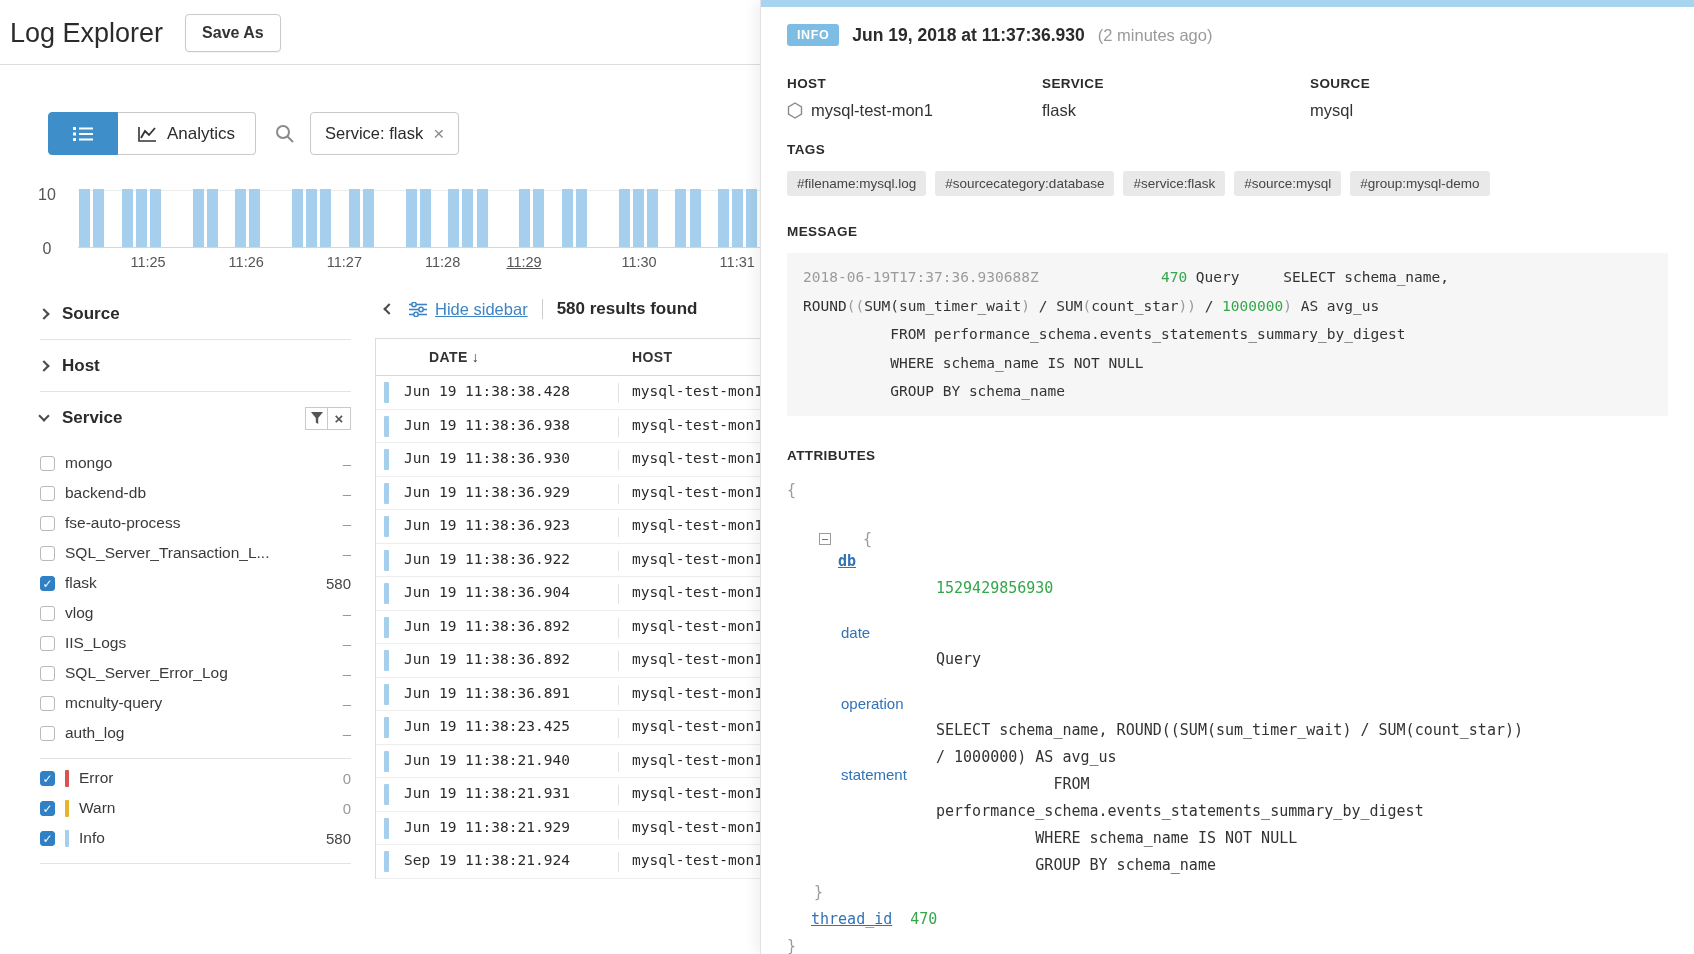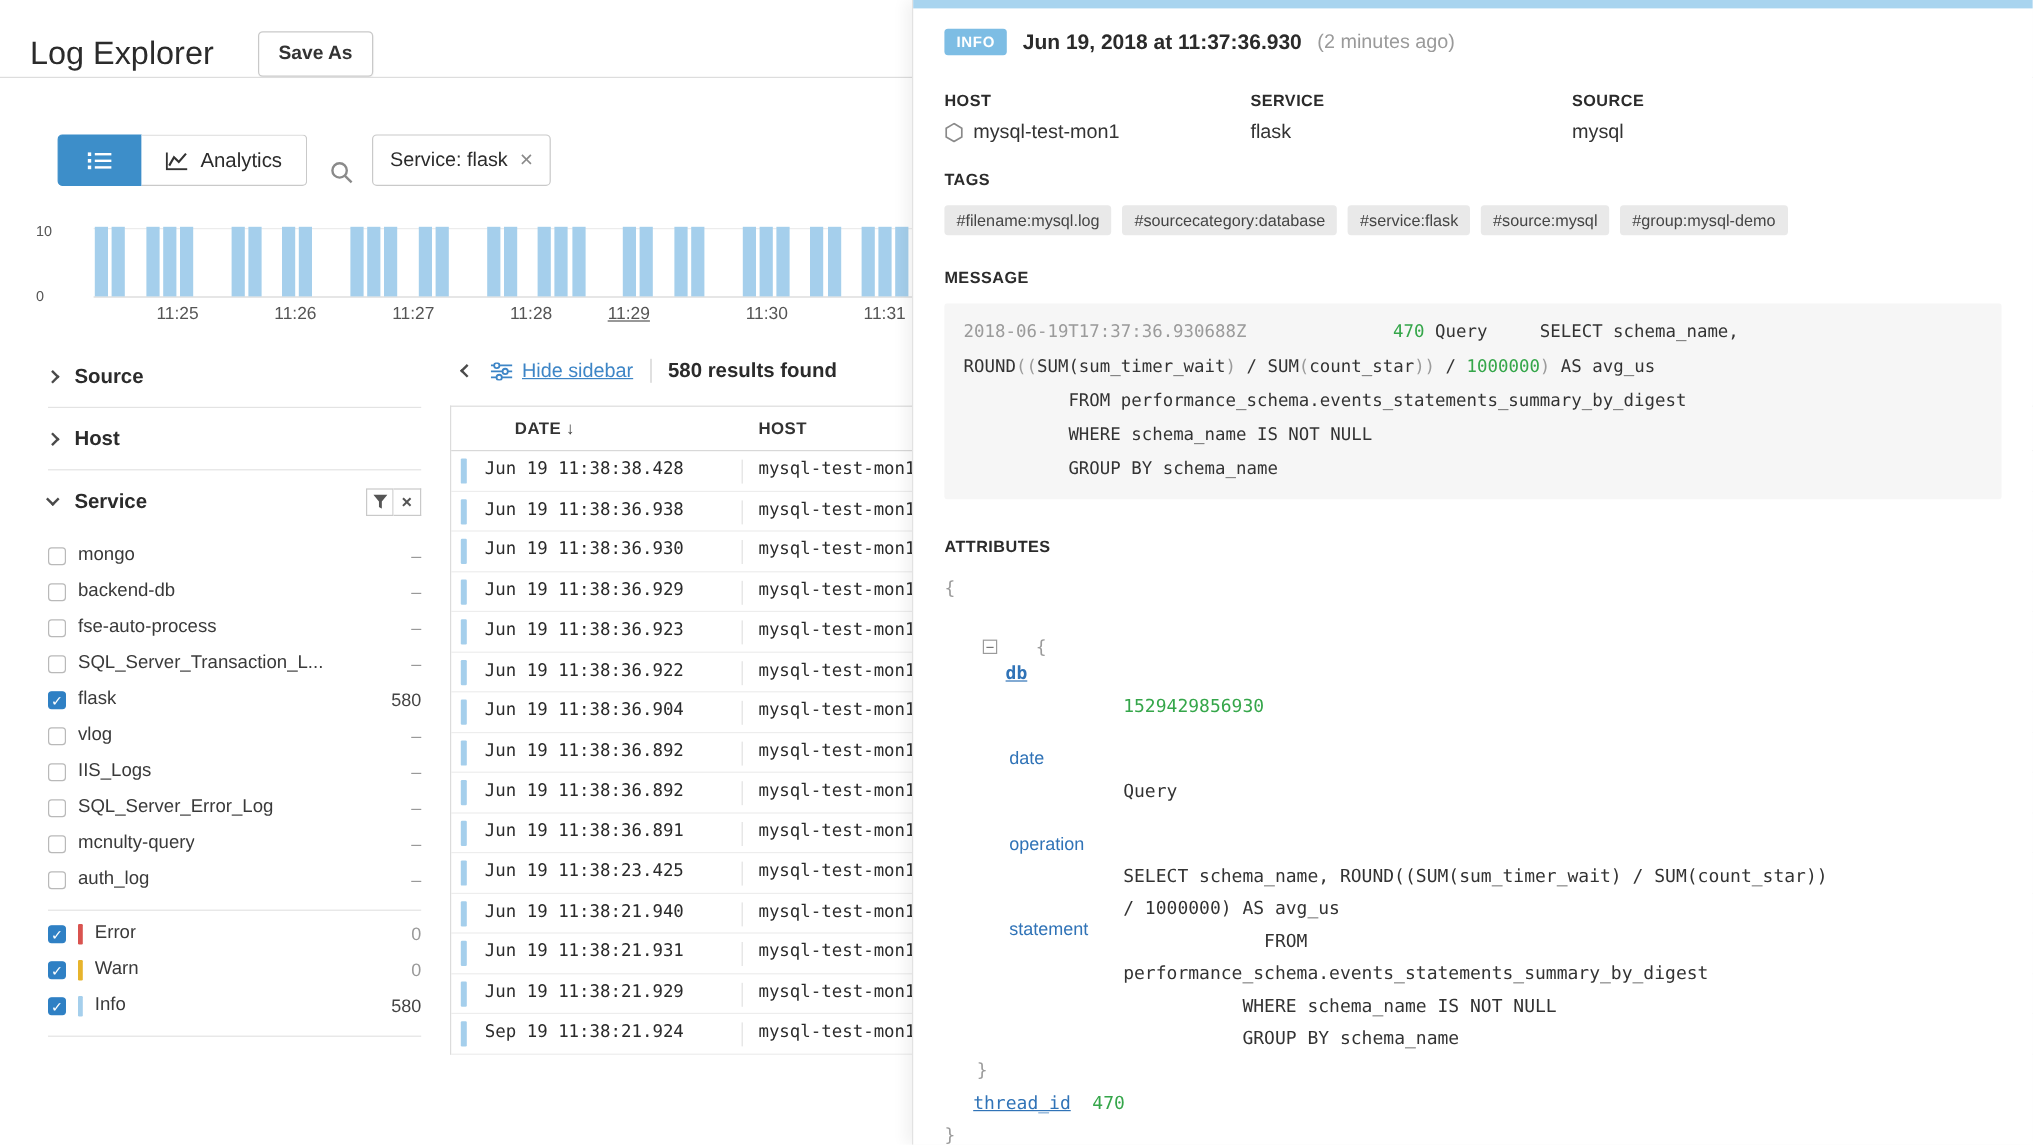--- a/index.html
+++ b/index.html
@@ -1,43 +1,43 @@
 <!DOCTYPE html>
 <html><head>
 <meta charset="utf-8">
 <style>
   * { box-sizing: border-box; }
   body { margin:0; font-family:"Liberation Sans","DejaVu Sans",sans-serif; color:#333; background:#fff; }
   .page { position:relative; width:1694px; height:954px; overflow:hidden; background:#fff; }
 
   
   .app-header { position:absolute; top:14px; left:10px; display:flex; align-items:center; gap:22px; }
-  .page-title { margin:15px; font-size:27px; font-weight:400; color:#2b2b2b; }
+  .page-title { margin:0; font-size:27px; font-weight:400; color:#2b2b2b; }
   .save-as { font:600 16px "Liberation Sans",sans-serif; color:#333; background:#fff;
              border:1px solid #c9c9c9; border-radius:4px; padding:9px 16px; cursor:pointer;
              box-shadow:0 1px 1px rgba(0,0,0,.04); }
   .header-divider { position:absolute; top:64px; left:0; width:100%; border-bottom:1px solid #ddd; }
 
   
-  .toolbar { position:absolute; top:112px; left:28px; display:flex; align-items:flex-end;padding-left:20px; }
+  .toolbar { position:absolute; top:112px; left:28px; display:flex; align-items:center;padding-left:20px; }
   .view-toggle { display:flex; }
   .list-btn { width:70px; height:43px; background:#3d8ec9; border:1px solid #3d8ec9;
               border-radius:4px 0 0 4px; display:flex; align-items:center; justify-content:center; cursor:pointer; }
   .analytics-btn { height:43px; background:#fff; border:1px solid #c9c9c9; border-left:none;
                    border-radius:0 4px 4px 0; display:flex; align-items:center; gap:10px;
                    padding:0 20px; font:400 17px "Liberation Sans",sans-serif; color:#2b2b2b; cursor:pointer; }
   .search-wrap { margin-left:18px; display:flex; align-items:center; cursor:pointer; }
   .filter-chip { margin-left:14px; height:43px; display:flex; align-items:center; gap:10px;
                  border:1px solid #c9c9c9; border-radius:4px; padding:0 14px; font-size:16.5px; color:#2b2b2b; }
   .chip-x { color:#8a8a8a; font-size:19px; line-height:1; cursor:pointer; }
   .chip-x::after { content:"×"; }
 
   
   .chart { position:absolute; top:184px; left:0; }
-  .ylab { position:absolute; width:34px; text-align:left; font-size:12px; color:#555; }
+  .ylab { position:absolute; width:34px; text-align:center; font-size:16px; color:#555; }
   .y10 { left:30px; top:2px; }
   .y0  { left:30px; top:56px; }
   .plot { position:absolute; left:78px; top:6px; width:682px; height:58px;
           border-top:1px solid #ececec; border-bottom:1px solid #d6d6d6; }
   .bar { position:absolute; bottom:0; width:11px; background:#a5cfec; }
   .xticks { position:absolute; left:78px; top:70px; width:682px; height:20px; }
   .xtick { position:absolute; transform:translateX(-50%); font-size:14.5px; color:#555; }
 
   
   .facets { position:absolute; top:288px; left:40px; width:311px; }

